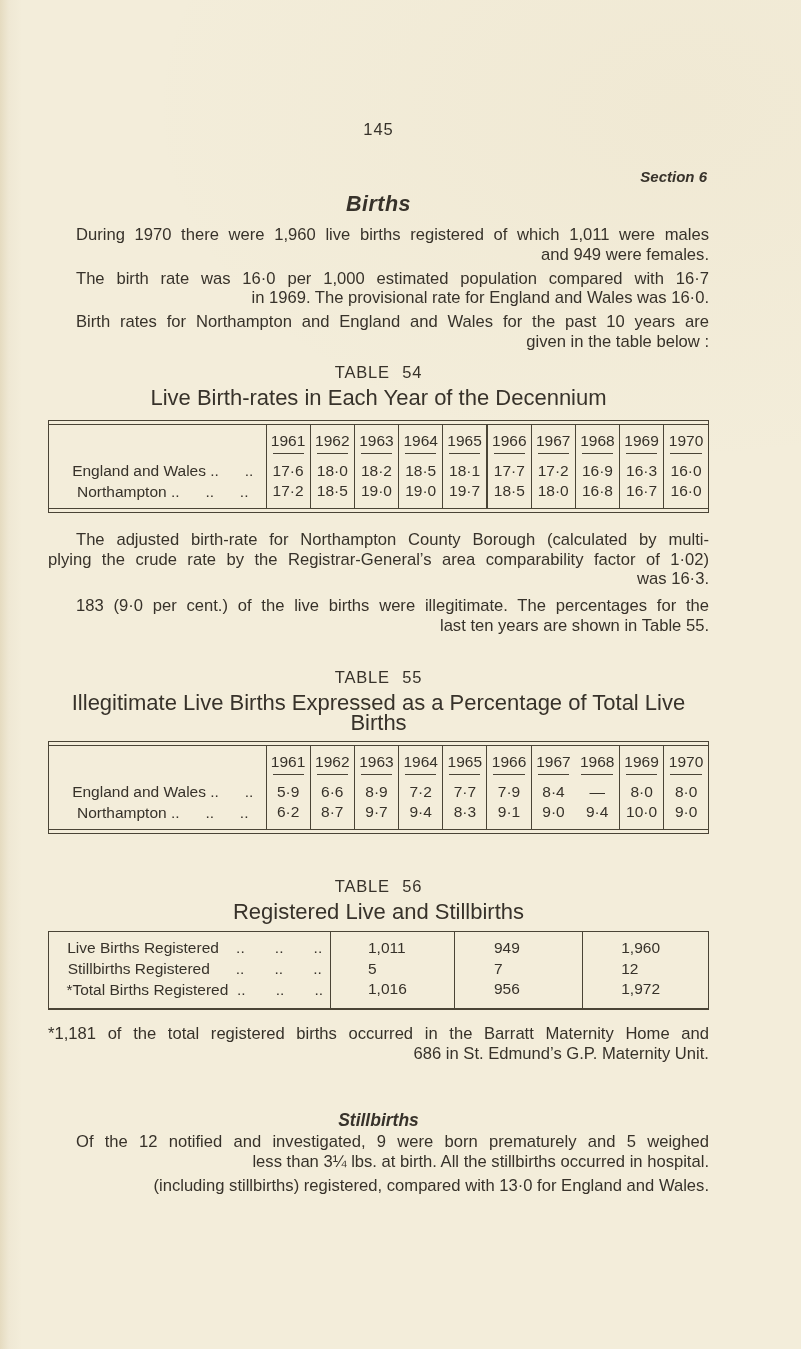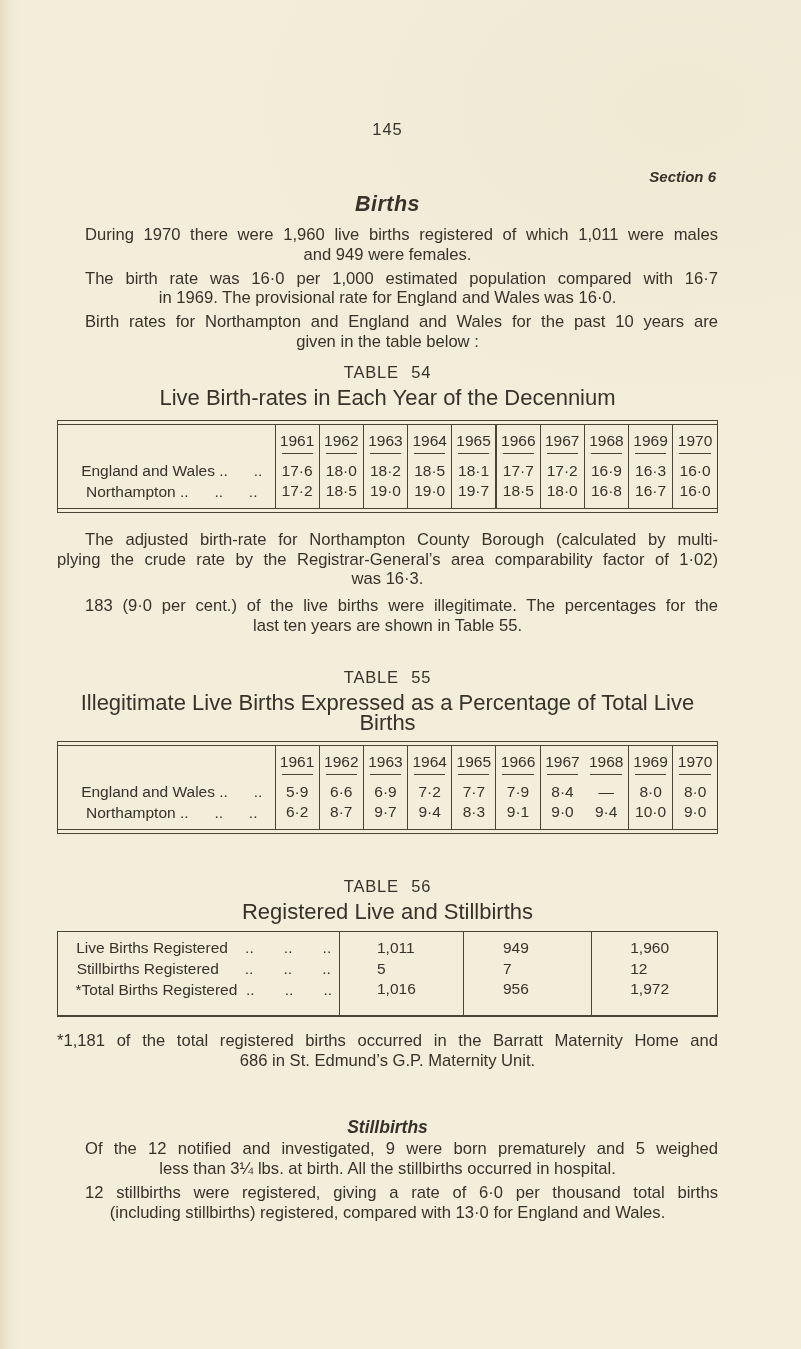--- a/index.html
+++ b/index.html
@@ -9,29 +9,29 @@
   .page{
     position:relative; width:801px; height:1349px; margin:0 auto;
     background:
       radial-gradient(900px 600px at 85% 8%, rgba(187,158,96,0.05), rgba(0,0,0,0) 60%),
       linear-gradient(90deg, var(--edge) 0px, #efe8d4 9px, var(--paper) 22px);
     background-color:var(--paper);
     color:var(--ink);
     font-family:"Liberation Sans", sans-serif;
     overflow:hidden;
   }
-  .content{position:absolute; left:57px; top:0; width:661px;}
+  .content{position:absolute; left:48px; top:0; width:661px;}
 
   .pageno{padding-top:119px; text-align:center; font-size:16.5px; line-height:20px; letter-spacing:1px;}
   .section{margin-top:28px; text-align:right; font-style:italic; font-weight:bold; font-size:15px; line-height:20px; padding-right:2px;}
   .title{margin:5px 0 0; text-align:center; font-style:italic; font-weight:bold; font-size:21.5px; line-height:24px; letter-spacing:.5px;}
 
   .para{margin:4px 0 0; font-size:16.6px; line-height:19.8px;}
   .p-first{margin-top:9px;}
-  .ln{display:block; text-align:center;}
+  .ln{display:block; text-align:right;}
   .jl{text-align:justify; text-align-last:justify;}
   .ind{text-indent:28px;}
 
   .tlabel{text-align:center; font-size:16.5px; line-height:20px; letter-spacing:.8px; word-spacing:7px;}
   .tcaption{margin-top:6px; text-align:center; font-size:22px; line-height:20px;}
 
   
   .twrap{border:1.6px solid var(--rule); padding:3px 0; margin-top:12px; background:transparent;}
   table.rates{border-collapse:collapse; width:100%; table-layout:fixed;
     border-top:1.1px solid var(--rule); border-bottom:1.1px solid var(--rule);
@@ -50,21 +50,21 @@
   
   .t56wrap{border:1.6px solid var(--rule); border-bottom-width:2.4px; margin-top:9px; padding:0;}
   table.t56{border-collapse:collapse; width:100%; table-layout:fixed; font-size:15.5px; line-height:19px;}
   table.t56 col.c56label{width:281px;}
   table.t56 col.c56m{width:124px;}
   table.t56 col.c56f{width:128px;}
   table.t56 th.hc{font-weight:normal; font-style:italic; font-size:16.3px; padding:12px 0 0; border-left:1.1px solid var(--rule); vertical-align:top;}
   .hu{display:block; height:0; border-bottom:1.3px solid var(--rule); margin:5px 0 0;}
   table.t56 td.num{border-left:1.1px solid var(--rule); text-align:center; padding:0;}
   table.t56 tr.d1 td{padding-top:6px;}
-  table.t56 tr.d3 td{padding-bottom:16px;margin-top:38px;}
+  table.t56 tr.d3 td{padding-bottom:9px;margin-top:38px;}
   .nval{display:inline-block; min-width:48px; text-align:left;}
 
   .footnote{margin-top:14px; font-size:16.6px; line-height:19.8px;}
   .sheading{margin-top:47px; text-align:center; font-style:italic; font-weight:bold; font-size:17.5px; line-height:20px;}
   .sp1{margin-top:2px;} .sp2{margin-top:4px;}
 </style>
 </head>
 <body>
 
 <div class="page">
@@ -188,21 +188,21 @@
           <th class="yc"><span>1966</span><span class="yu"></span></th>
           <th class="yc"><span>1967</span><span class="yu"></span></th>
           <th class="yc nb"><span>1968</span><span class="yu"></span></th>
           <th class="yc"><span>1969</span><span class="yu"></span></th>
           <th class="yc"><span>1970</span><span class="yu"></span></th>
         </tr>
         <tr class="r1">
           <td class="lbl">England and Wales ..      ..</td>
           <td class="vc">5·9</td>
           <td class="vc">6·6</td>
-          <td class="vc">6·9</td>
+          <td class="vc">8·9</td>
           <td class="vc">7·2</td>
           <td class="vc">7·7</td>
           <td class="vc">7·9</td>
           <td class="vc">8·4</td>
           <td class="vc nb">—</td>
           <td class="vc">8·0</td>
           <td class="vc">8·0</td>
         </tr>
         <tr class="r2">
           <td class="lbl">Northampton ..      ..      ..</td>
@@ -259,18 +259,17 @@
       <span class="ln jl">*1,181 of the total registered births occurred in the Barratt Maternity Home and</span>
       <span class="ln">686 in St. Edmund’s G.P. Maternity Unit.</span>
     </p>
 
     <div class="sheading">Stillbirths</div>
     <p class="para sp1">
       <span class="ln jl ind">Of the 12 notified and investigated, 9 were born prematurely and 5 weighed</span>
       <span class="ln">less than 3¼ lbs. at birth. All the stillbirths occurred in hospital.</span>
     </p>
     <p class="para sp2">
-      <span class="ln jl ind">12 stillbirths were registered, giving a rate of 6·0 per thousand total births</span>
       <span class="ln">(including stillbirths) registered, compared with 13·0 for England and Wales.</span>
     </p>
 
   </div>
 </div>
 
 </body></html>

